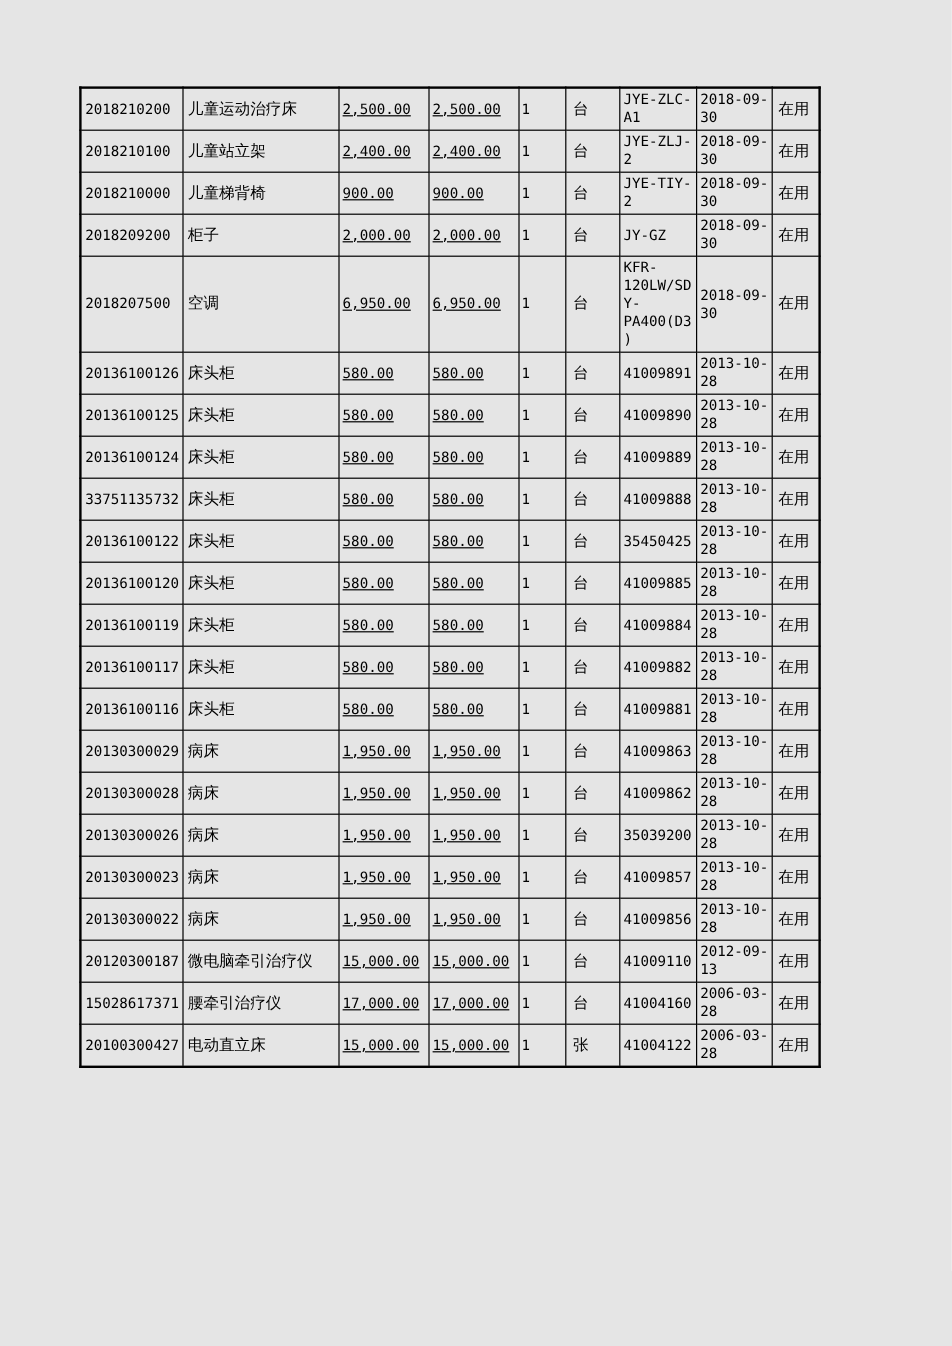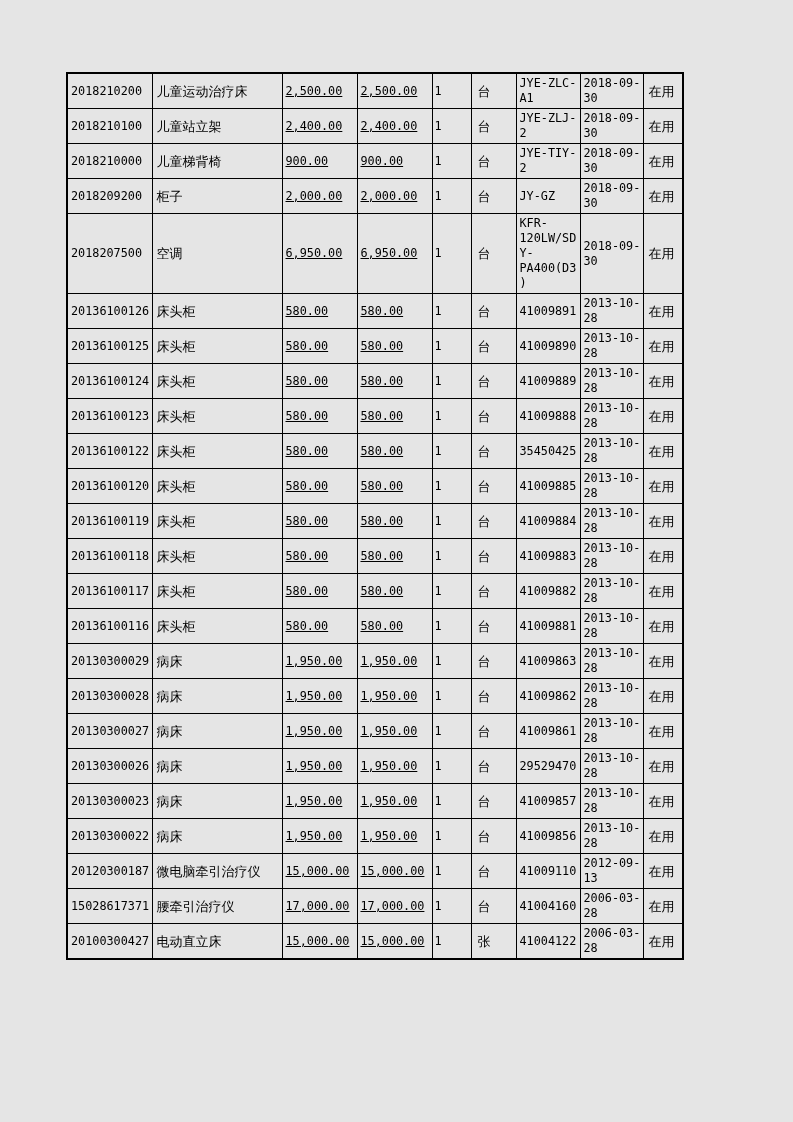--- a/index.html
+++ b/index.html
@@ -142,21 +142,21 @@
           <td class="col-name">床头柜</td>
           <td class="col-price">580.00</td>
           <td class="col-amount">580.00</td>
           <td class="col-qty">1</td>
           <td class="col-unit">台</td>
           <td class="col-model">41009889</td>
           <td class="col-date">2013-10-28</td>
           <td class="col-status">在用</td>
         </tr>
         <tr>
-          <td class="col-id">20136100123</td>
+          <td class="col-id">33751135732</td>
           <td class="col-name">床头柜</td>
           <td class="col-price">580.00</td>
           <td class="col-amount">580.00</td>
           <td class="col-qty">1</td>
           <td class="col-unit">台</td>
           <td class="col-model">41009888</td>
           <td class="col-date">2013-10-28</td>
           <td class="col-status">在用</td>
         </tr>
         <tr>
@@ -186,31 +186,20 @@
           <td class="col-name">床头柜</td>
           <td class="col-price">580.00</td>
           <td class="col-amount">580.00</td>
           <td class="col-qty">1</td>
           <td class="col-unit">台</td>
           <td class="col-model">41009884</td>
           <td class="col-date">2013-10-28</td>
           <td class="col-status">在用</td>
         </tr>
         <tr>
-          <td class="col-id">20136100118</td>
-          <td class="col-name">床头柜</td>
-          <td class="col-price">580.00</td>
-          <td class="col-amount">580.00</td>
-          <td class="col-qty">1</td>
-          <td class="col-unit">台</td>
-          <td class="col-model">41009883</td>
-          <td class="col-date">2013-10-28</td>
-          <td class="col-status">在用</td>
-        </tr>
-        <tr>
           <td class="col-id">20136100117</td>
           <td class="col-name">床头柜</td>
           <td class="col-price">580.00</td>
           <td class="col-amount">580.00</td>
           <td class="col-qty">1</td>
           <td class="col-unit">台</td>
           <td class="col-model">41009882</td>
           <td class="col-date">2013-10-28</td>
           <td class="col-status">在用</td>
         </tr>
@@ -241,38 +230,27 @@
           <td class="col-name">病床</td>
           <td class="col-price">1,950.00</td>
           <td class="col-amount">1,950.00</td>
           <td class="col-qty">1</td>
           <td class="col-unit">台</td>
           <td class="col-model">41009862</td>
           <td class="col-date">2013-10-28</td>
           <td class="col-status">在用</td>
         </tr>
         <tr>
-          <td class="col-id">20130300027</td>
-          <td class="col-name">病床</td>
-          <td class="col-price">1,950.00</td>
-          <td class="col-amount">1,950.00</td>
-          <td class="col-qty">1</td>
-          <td class="col-unit">台</td>
-          <td class="col-model">41009861</td>
-          <td class="col-date">2013-10-28</td>
-          <td class="col-status">在用</td>
-        </tr>
-        <tr>
           <td class="col-id">20130300026</td>
           <td class="col-name">病床</td>
           <td class="col-price">1,950.00</td>
           <td class="col-amount">1,950.00</td>
           <td class="col-qty">1</td>
           <td class="col-unit">台</td>
-          <td class="col-model">29529470</td>
+          <td class="col-model">35039200</td>
           <td class="col-date">2013-10-28</td>
           <td class="col-status">在用</td>
         </tr>
         <tr>
           <td class="col-id">20130300023</td>
           <td class="col-name">病床</td>
           <td class="col-price">1,950.00</td>
           <td class="col-amount">1,950.00</td>
           <td class="col-qty">1</td>
           <td class="col-unit">台</td>

